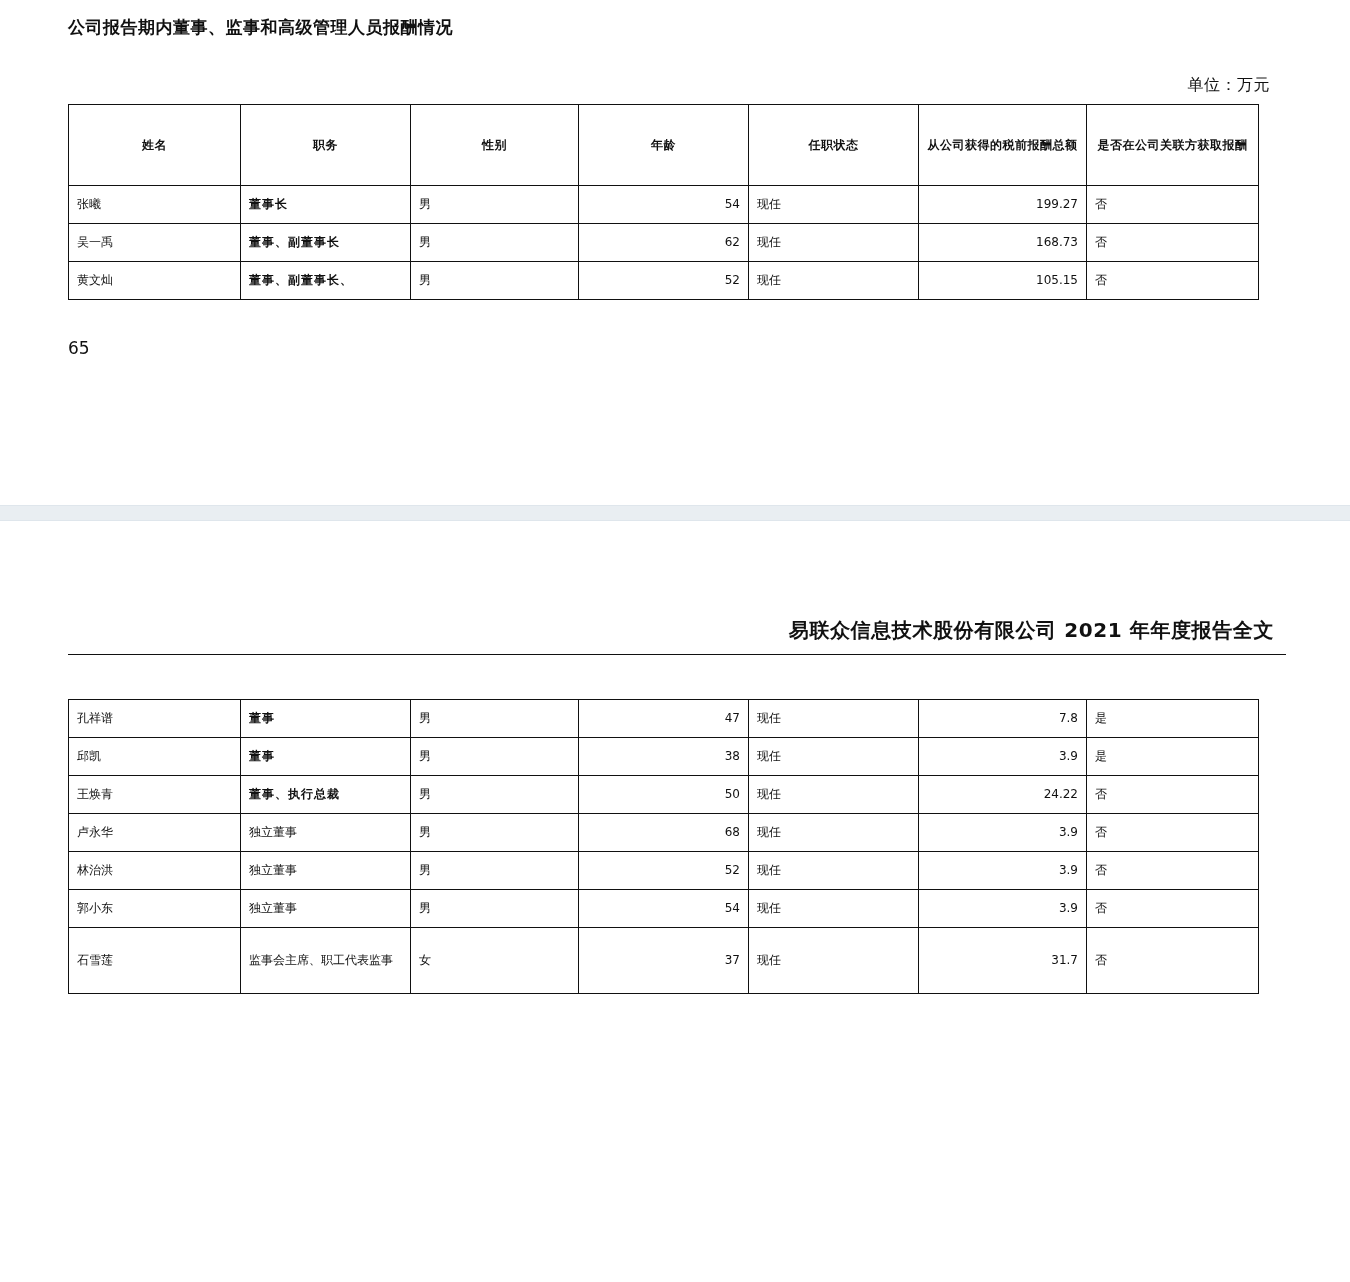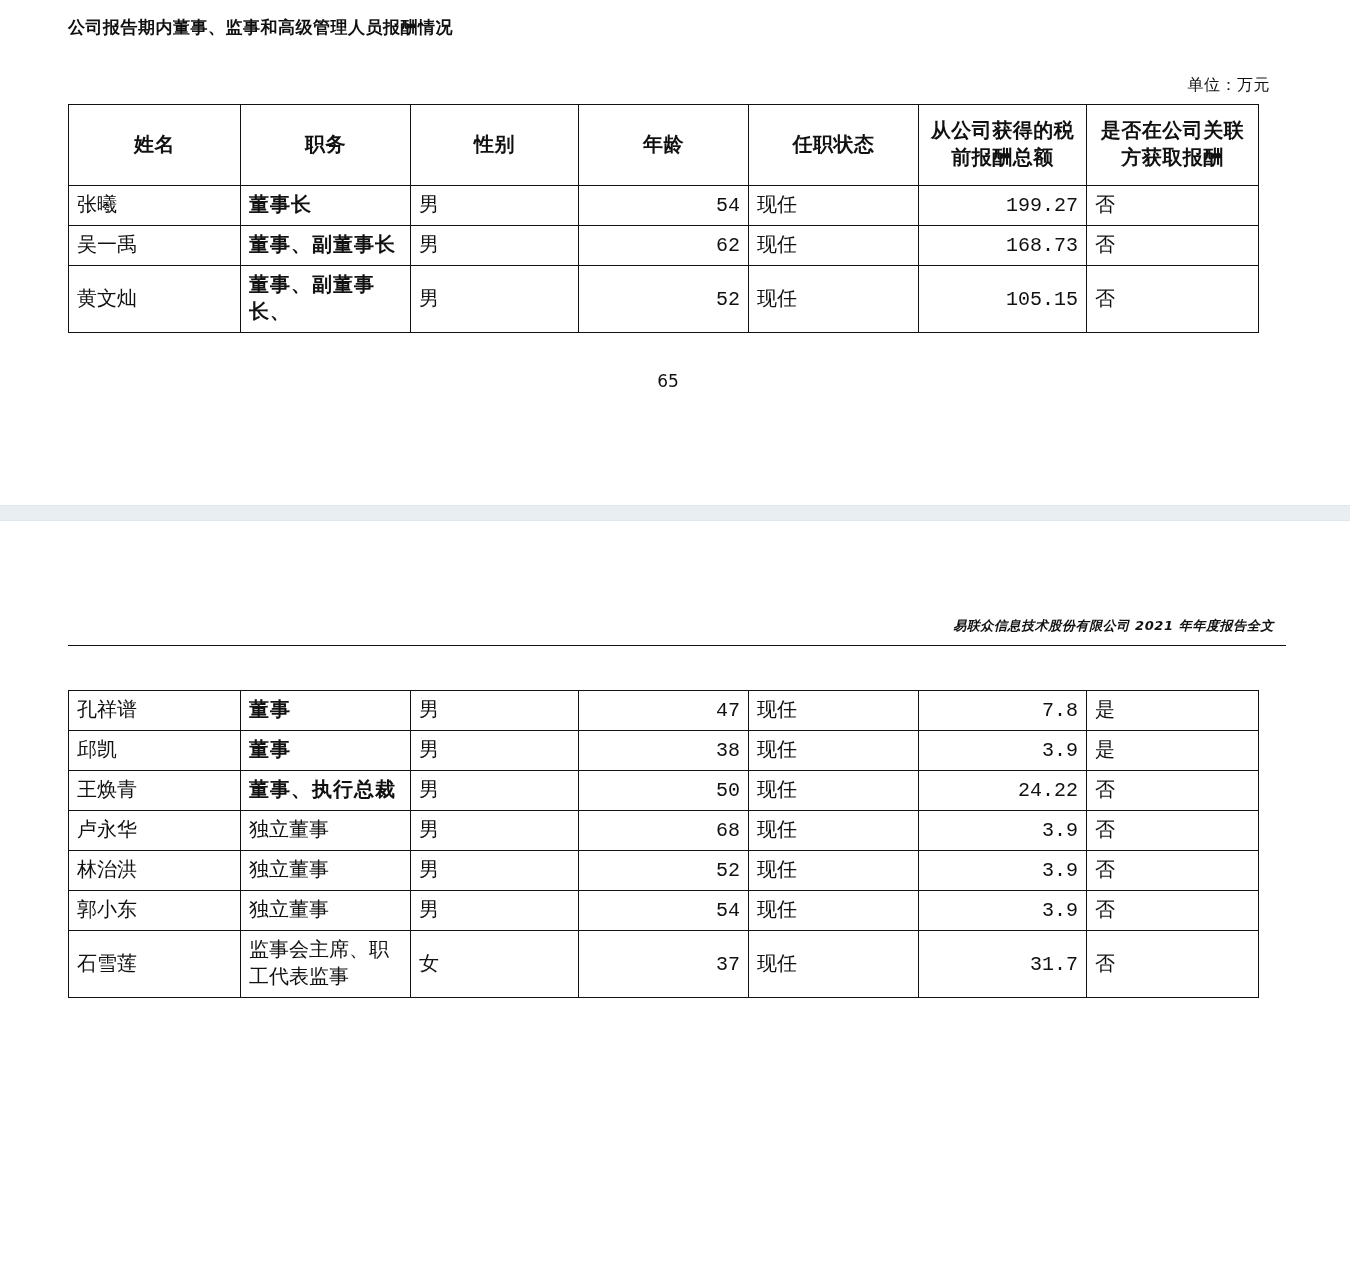--- a/index.html
+++ b/index.html
@@ -34,22 +34,21 @@
     font-size: 16px;
     margin-top: 36px;
     margin-bottom: 8px;
     padding-right: 12px;
     letter-spacing: 0.5px;
   }
   table.rep {
     border-collapse: collapse;
     width: 1190px;
     table-layout: fixed;
-    font-size: 20px;
-    font-family: Liberation Mono, monospace;
+    font-size: 12px;
   }
   table.rep col.c-name   { width: 172px; }
   table.rep col.c-title  { width: 170px; }
   table.rep col.c-gender { width: 168px; }
   table.rep col.c-age    { width: 170px; }
   table.rep col.c-status { width: 170px; }
   table.rep col.c-pay    { width: 168px; }
   table.rep col.c-rel    { width: 172px; }
 
   table.rep th, table.rep td {
@@ -64,45 +63,44 @@
     height: 68px;
     letter-spacing: 0.5px;
   }
   .td-left   { text-align: left; }
   .td-right  { text-align: right; }
   .bold-cell { font-weight: bold; letter-spacing: 1px; }
   .rowh-1 { height: 38px; }
   .rowh-2 { height: 66px; }
 
   .page-number {
-    text-align: center;
+    text-align: left;
     font-size: 17px;
     margin-top: 38px;
     padding-right: 14px;
   }
 
   .page-gap {
     height: 14px;
     background: #e9eef2;
     border-top: 1px solid #dfe6ec;
     border-bottom: 1px solid #dfe6ec;
   }
 
   .page-two {
     padding: 0 68px;
     padding-top: 96px;
   }
   .doc-header {
     text-align: right;
-    font-size: 13px;
+    font-size: 20px;
     font-weight: bold;
     letter-spacing: 0.6px;
     padding-right: 8px;
     padding-bottom: 8px;
-    font-style: italic;
   }
   .header-rule {
     border-top: 1.5px solid #111111;
     width: 1218px;
     margin: 2px 0 44px 0;
   }
 </style>
 </head>
 <body>
 

